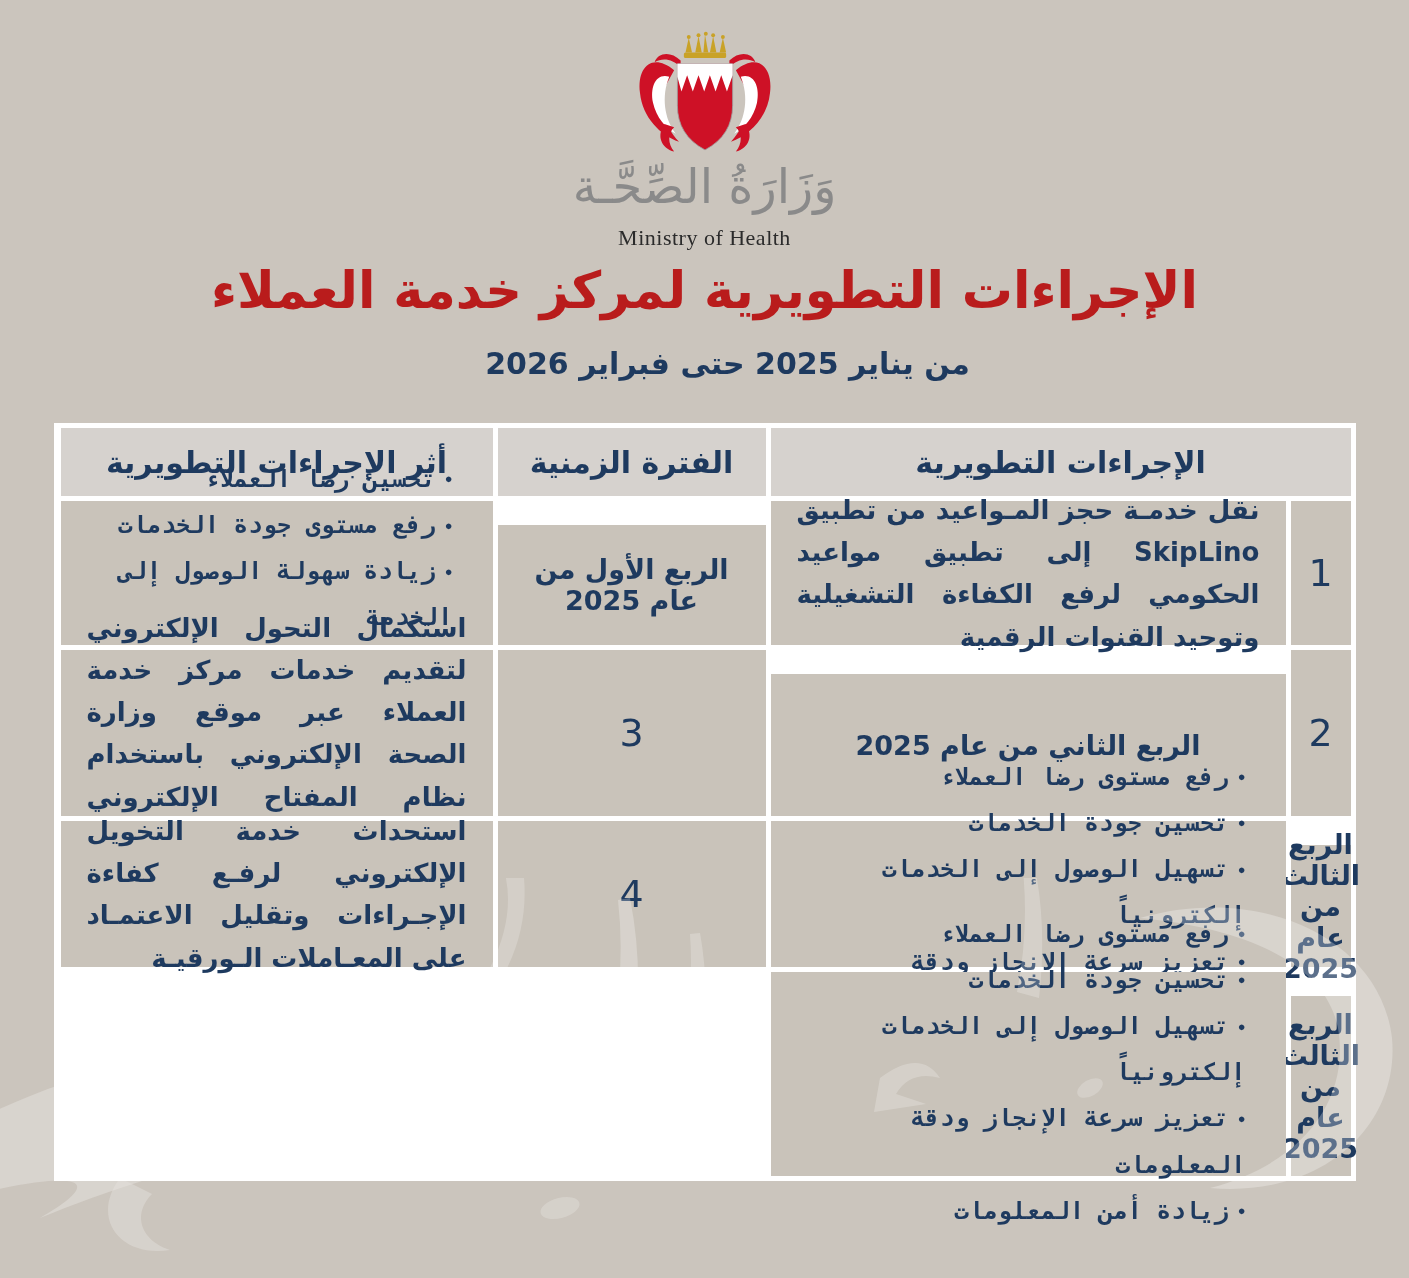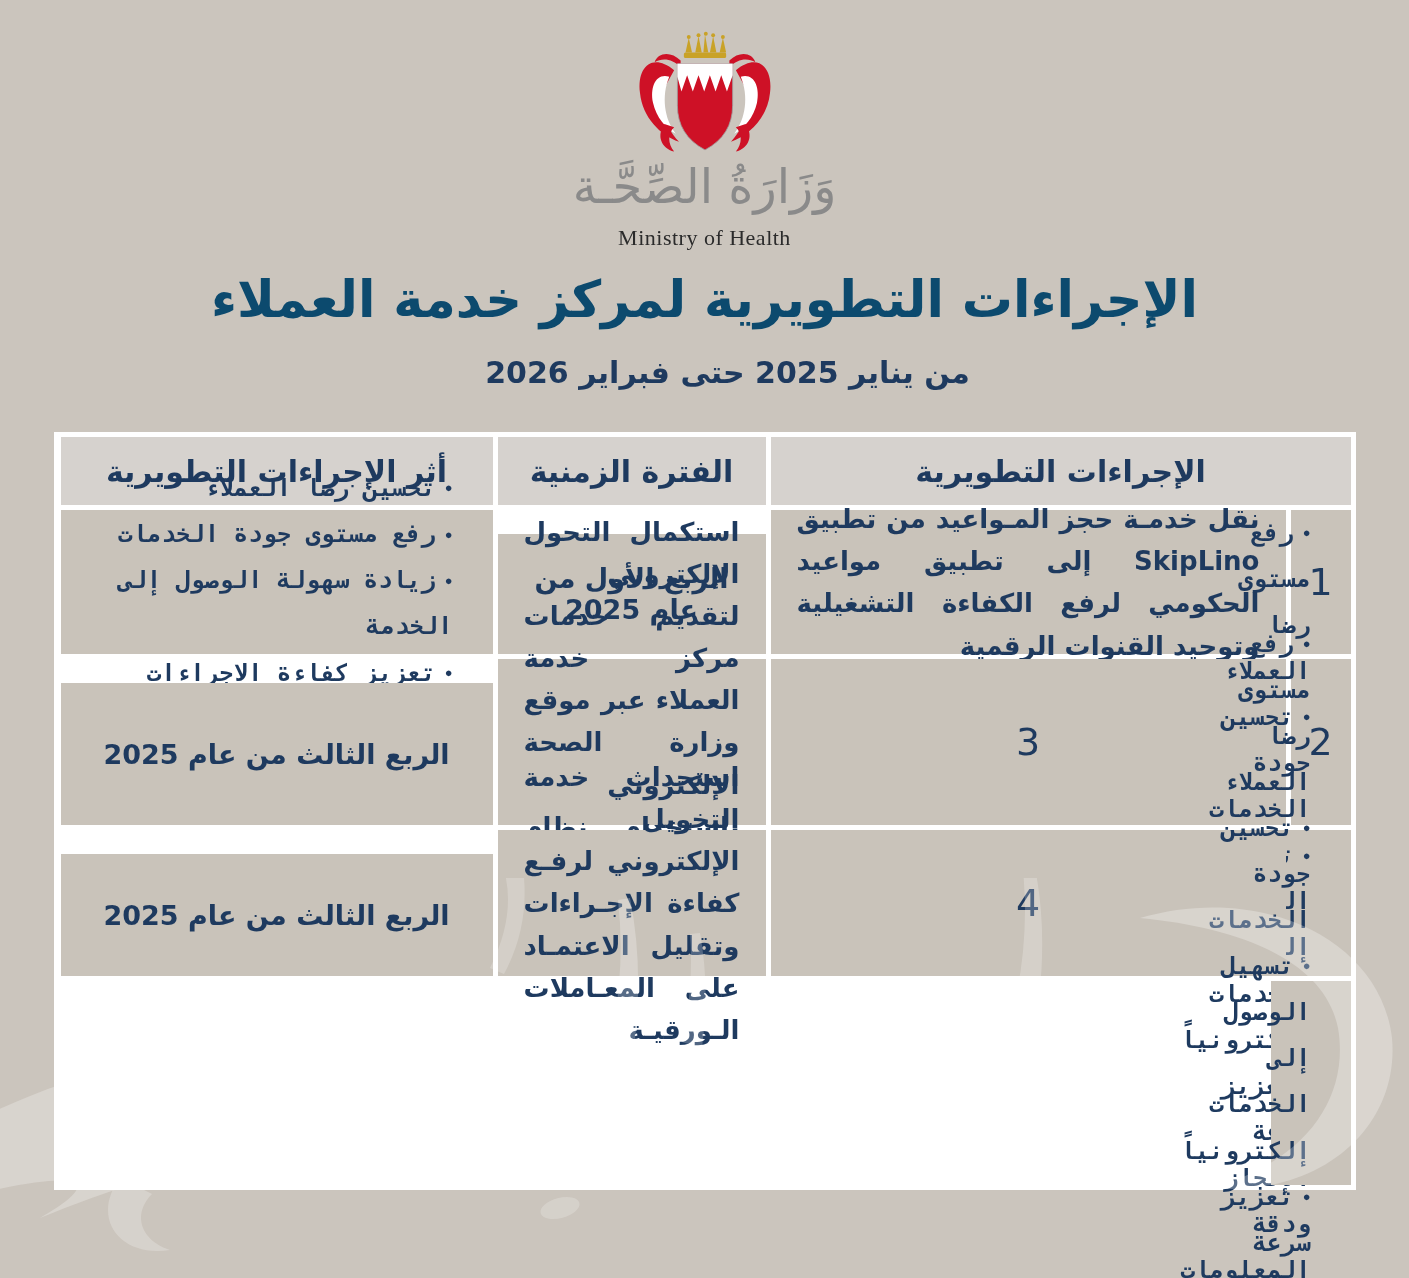--- a/index.html
+++ b/index.html
@@ -19,22 +19,22 @@
     font-size:48px;color:#8a8a8a;font-weight:400;
     line-height:1.1;margin-top:2px;letter-spacing:1px;
   }
   .moh-en{
     font-family:"Liberation Serif","DejaVu Serif",serif;
     font-size:22px;color:#2b2b2b;margin-top:12px;letter-spacing:.5px;
   }
 
   
   .title{
-    text-align:center;color:#0c4a6e;font-weight:700;
-    font-size:51px;margin-top:20px;line-height:1.15;
+    text-align:center;color:#b91c1c;font-weight:700;
+    font-size:51px;margin-top:11px;line-height:1.15;
   }
   .subtitle{
     text-align:center;color:#1e3a5f;font-weight:700;
     font-size:30px;margin-top:26px;margin-left:46px;
   }
 
   
   .table-wrap{
     width:1302px;margin:42px auto 0 auto;
   }
@@ -142,20 +142,23 @@
       <div class="ptext2">الربع الأول من عام 2025</div>
     </div>
     <div class="cell impact">
           <div class="impact-line"><span class="bullet">●</span><span>تحسين رضا العملاء</span></div>
           <div class="impact-line"><span class="bullet">●</span><span>رفع مستوى جودة الخدمات</span></div>
           <div class="impact-line"><span class="bullet">●</span><span>زيادة سهولة الوصول إلى الخدمة</span></div>
           <div class="impact-line"><span class="bullet">●</span><span>تعزيز كفاءة الإجراءات</span></div>
         </div>
 
     <div class="cell num">2</div>
+    <div class="cell period">
+      <div class="ptext2">الربع الثاني من عام 2025</div>
+    </div>
 
     <div class="cell num">3</div>
     <div class="cell procedure">
       <div class="ptext">استكمال التحول الإلكتروني لتقديم خدمات مركز خدمة العملاء عبر موقع وزارة الصحة الإلكتروني باستخدام نظام المفتاح الإلكتروني eKey 2.0</div>
     </div>
     <div class="cell period">
       <div class="ptext2">الربع الثالث من عام 2025</div>
     </div>
     <div class="cell impact">
           <div class="impact-line"><span class="bullet">●</span><span>رفع مستوى رضا العملاء</span></div>

